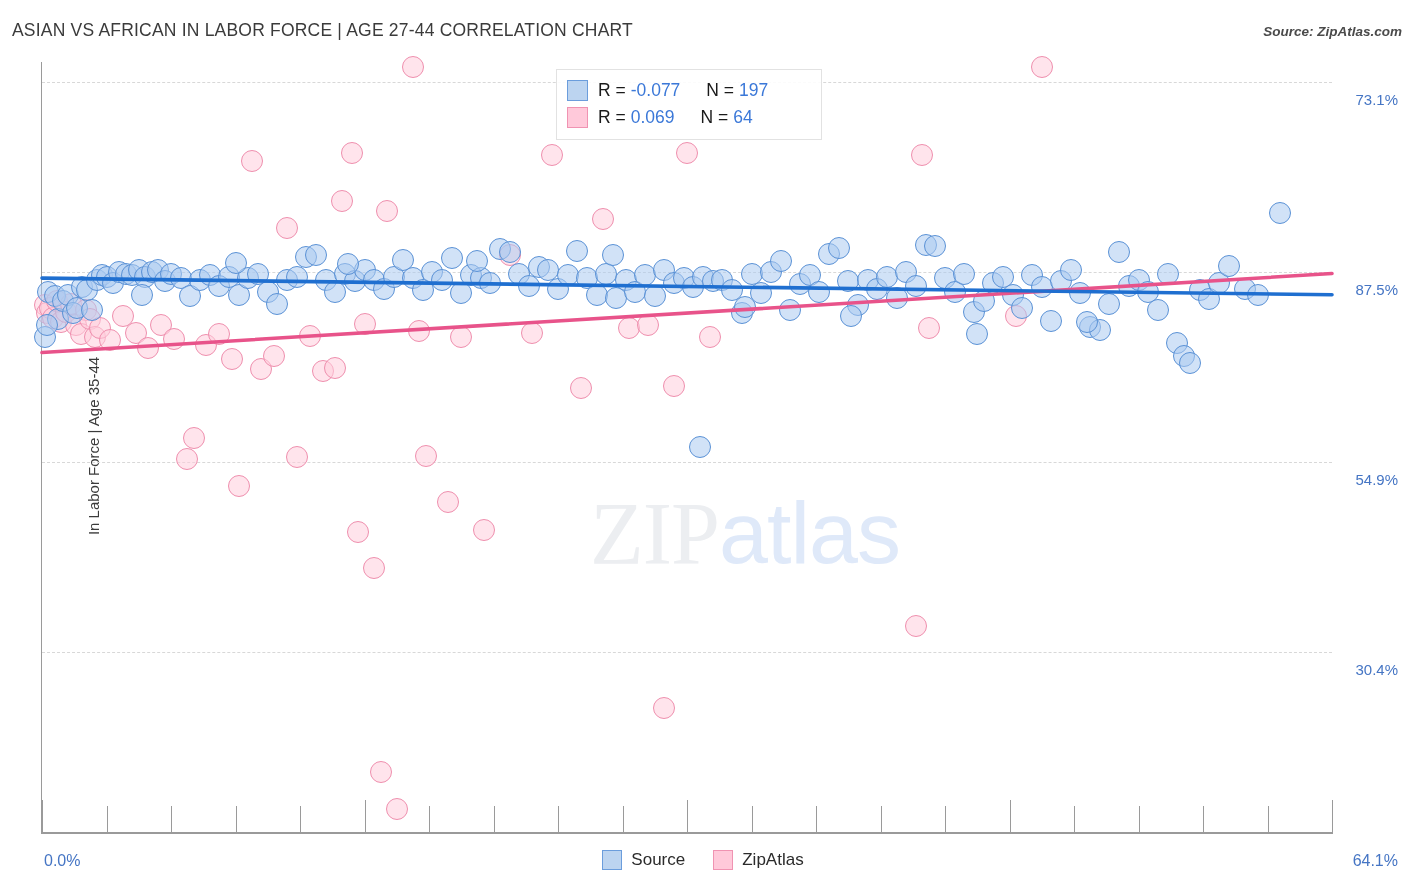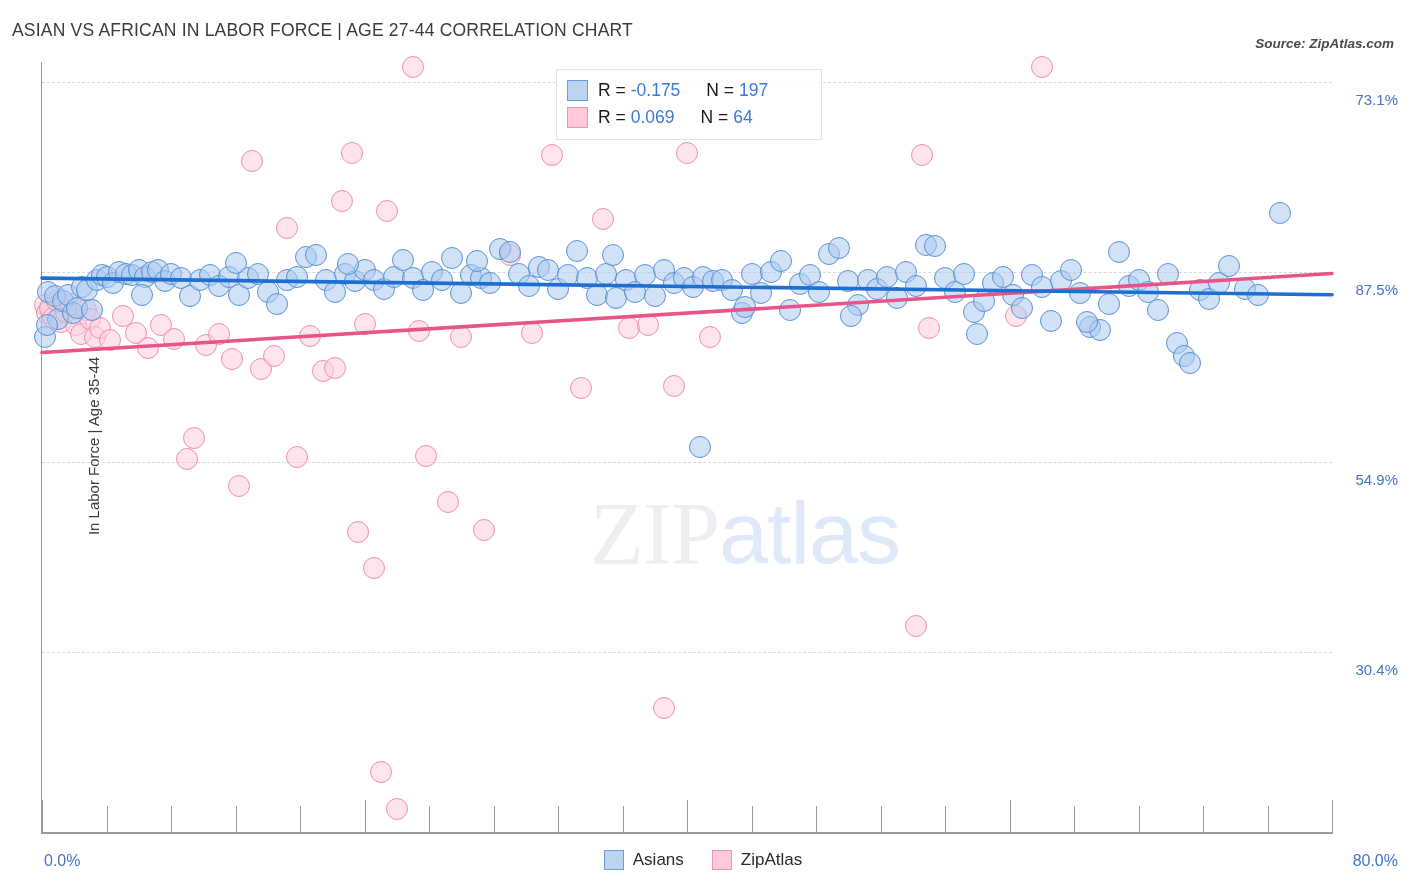--- a/index.html
+++ b/index.html
@@ -26,28 +26,27 @@
     left: 12px;
     top: 20px;
     font-size: 17.5px;
     letter-spacing: 0.2px;
     color: #3b3b3b;
     font-weight: 400;
     white-space: nowrap;
   }
   #source-label {
     position: absolute;
-    right: 12px;
+    right: 4px;
     top: 24px;
     font-size: 13.5px;
     font-style: italic;
     font-weight: bold;
     color: #4a4a4a;
     white-space: nowrap;
-    margin-top: 12px;
   }
   
   #plot {
     position: absolute;
     left: 42px;
     top: 62px;
     width: 1290px;
     height: 771px;
   }
   #axis-left {
@@ -478,45 +477,45 @@
       <div class="xtick" style="left: 945px;"></div>
       <div class="xtick major" style="left: 1009.5px;"></div>
       <div class="xtick" style="left: 1074px;"></div>
       <div class="xtick" style="left: 1138.5px;"></div>
       <div class="xtick" style="left: 1203px;"></div>
       <div class="xtick" style="left: 1267.5px;"></div>
       <div class="xtick major" style="left: 1332px;"></div>
     </div>
 
   <div id="xlabel-left">0.0%</div>
-  <div id="xlabel-right">80.0%</div>
+  <div id="xlabel-right">64.1%</div>
 
   <div id="stats-box">
     <div class="stats-row">
       <span class="swatch asian"></span>
       <span class="stats-eq">R =</span>
-      <span class="stats-val">-0.175</span>
+      <span class="stats-val">-0.077</span>
       <span class="stats-gap"></span>
       <span class="stats-eq">N =</span>
       <span class="stats-val">197</span>
     </div>
     <div class="stats-row">
       <span class="swatch african"></span>
       <span class="stats-eq">R =</span>
       <span class="stats-val">0.069</span>
       <span class="stats-gap"></span>
       <span class="stats-eq">N =</span>
       <span class="stats-val">64</span>
     </div>
   </div>
 
   <div id="series-legend">
     <div class="legend-item">
       <span class="legend-swatch asian"></span>
-      <span>Asians</span>
+      <span>Source</span>
     </div>
     <div class="legend-item">
       <span class="legend-swatch african"></span>
       <span>ZipAtlas</span>
     </div>
   </div>
 
 </div>
 
 </body></html>

